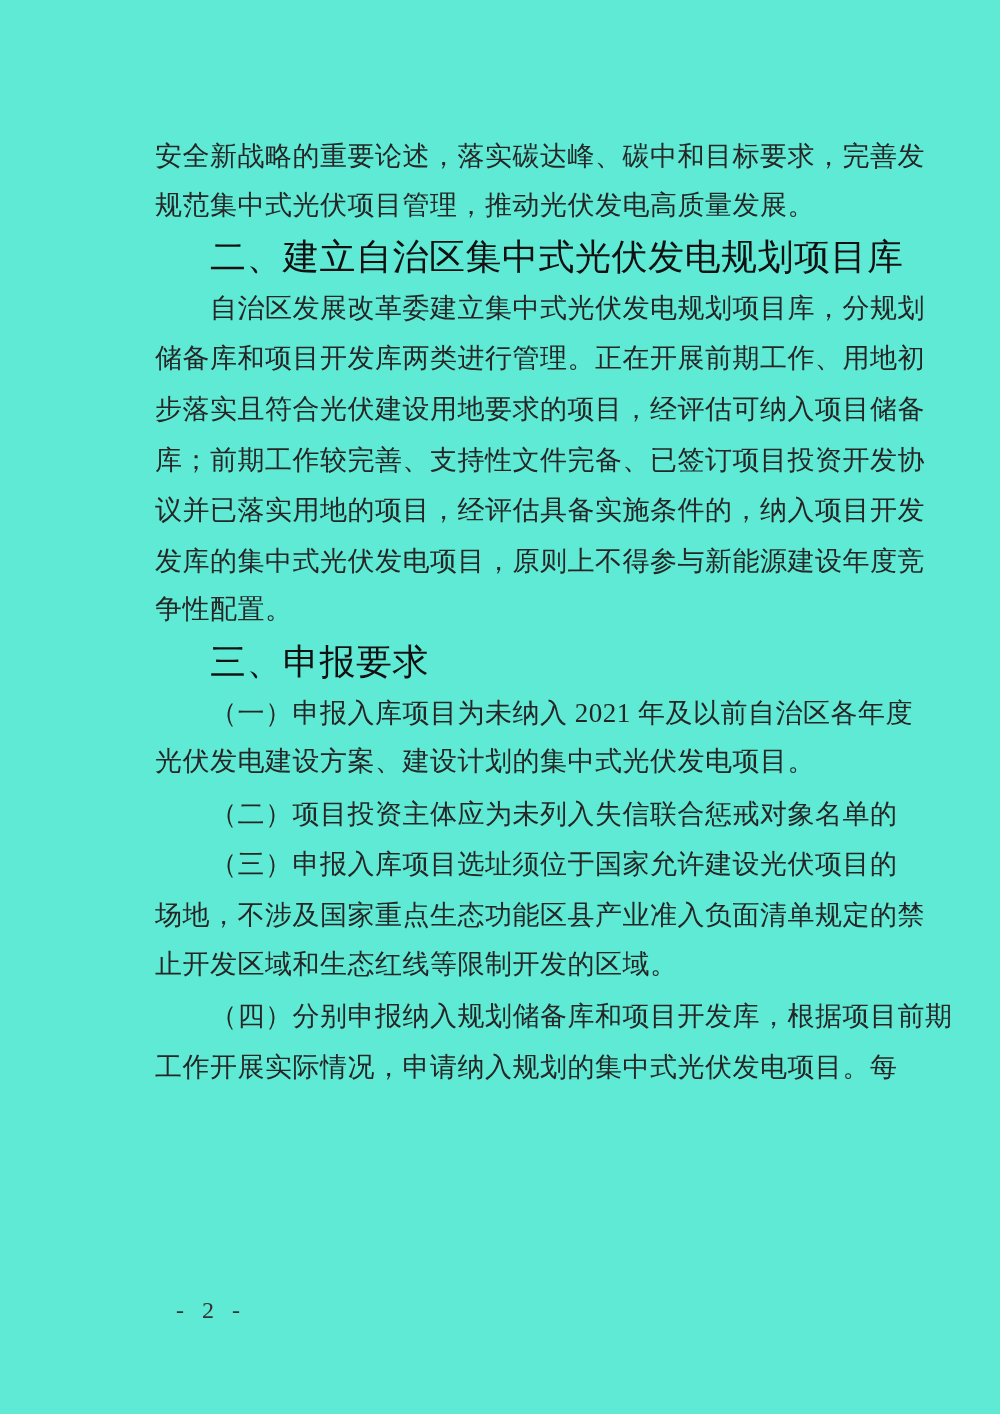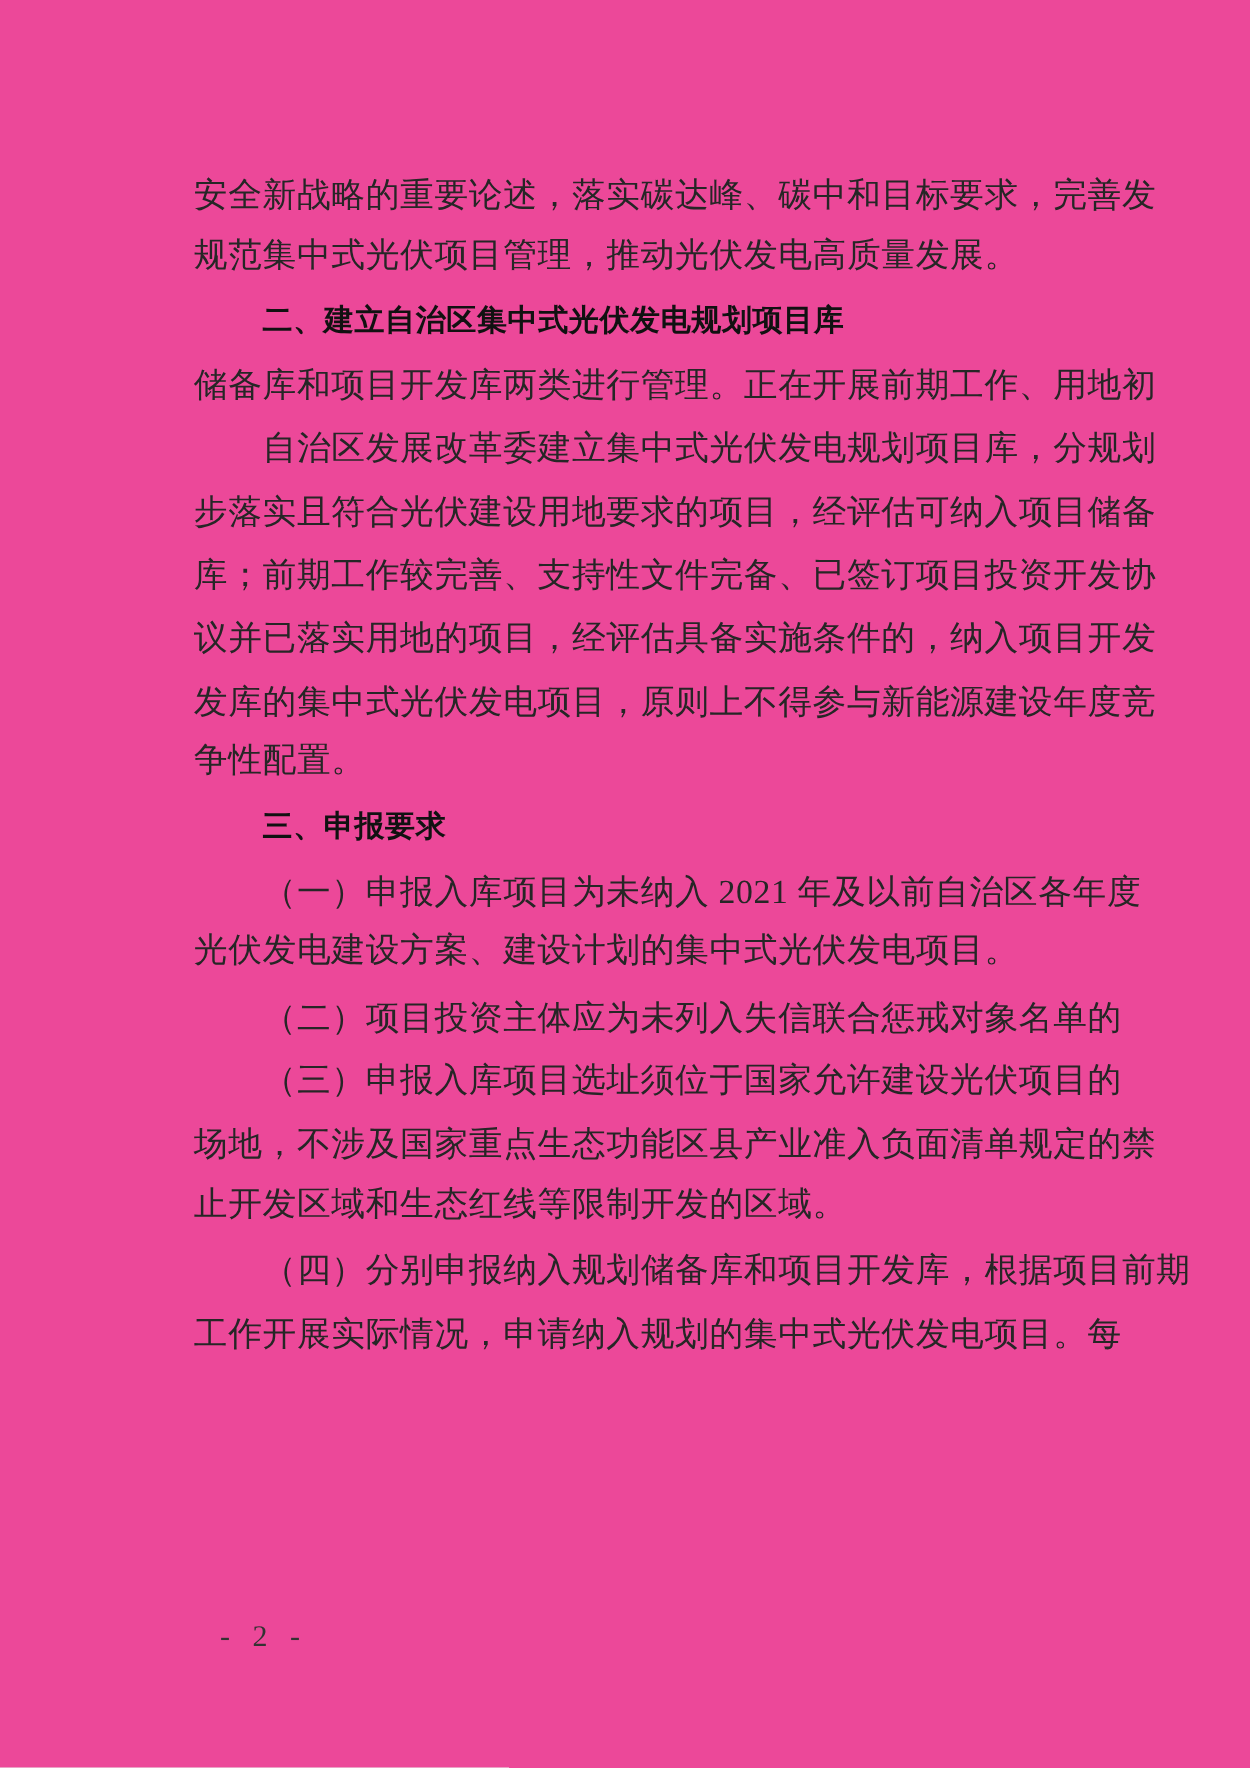--- a/index.html
+++ b/index.html
@@ -5,21 +5,21 @@
   html, body {
     margin: 0;
     padding: 0;
     background: #e8e8e8;
   }
   .page {
     position: relative;
     width: 1000px;
     height: 1414px;
     margin: 0 auto;
-    background: #ec4899;
+    background: #5eead4;
     overflow: hidden;
     font-family: "Liberation Serif", serif;
   }
   .content {
     position: absolute;
     left: 155px;
     top: 131px;
     width: 736px;
   }
   .line {
@@ -36,23 +36,23 @@
   .line.no-j {
     text-align: center;
     text-align-last: left;
     font-family: Liberation Mono, monospace;
   }
   .line.indent {
     padding-left: 55px;
   }
   .line.heading {
     font-family: "Liberation Sans", sans-serif;
-    font-weight: bold;
+    font-weight: normal;
     color: #111111;
-    font-size: 24px;
+    font-size: 36px;
     text-align: left;
     text-align-last: left;
   }
   .footer {
     position: absolute;
     left: 176px;
     top: 1295px;
     font-size: 24px;
     line-height: 30px;
     color: #333333;
@@ -61,22 +61,22 @@
   }
 </style>
 </head>
 <body>
 
 <div class="page">
   <div class="content">
     <div class="line">安全新战略的重要论述，落实碳达峰、碳中和目标要求，完善发</div>
     <div class="line no-j">规范集中式光伏项目管理，推动光伏发电高质量发展。</div>
     <div class="line heading indent">二、建立自治区集中式光伏发电规划项目库</div>
+    <div class="line indent">自治区发展改革委建立集中式光伏发电规划项目库，分规划</div>
     <div class="line">储备库和项目开发库两类进行管理。正在开展前期工作、用地初</div>
-    <div class="line indent">自治区发展改革委建立集中式光伏发电规划项目库，分规划</div>
     <div class="line">步落实且符合光伏建设用地要求的项目，经评估可纳入项目储备</div>
     <div class="line">库；前期工作较完善、支持性文件完备、已签订项目投资开发协</div>
     <div class="line">议并已落实用地的项目，经评估具备实施条件的，纳入项目开发</div>
     <div class="line">发库的集中式光伏发电项目，原则上不得参与新能源建设年度竞</div>
     <div class="line no-j">争性配置。</div>
     <div class="line heading indent">三、申报要求</div>
     <div class="line indent">（一）申报入库项目为未纳入 2021 年及以前自治区各年度</div>
     <div class="line no-j">光伏发电建设方案、建设计划的集中式光伏发电项目。</div>
     <div class="line indent">（二）项目投资主体应为未列入失信联合惩戒对象名单的</div>
     <div class="line indent">（三）申报入库项目选址须位于国家允许建设光伏项目的</div>

